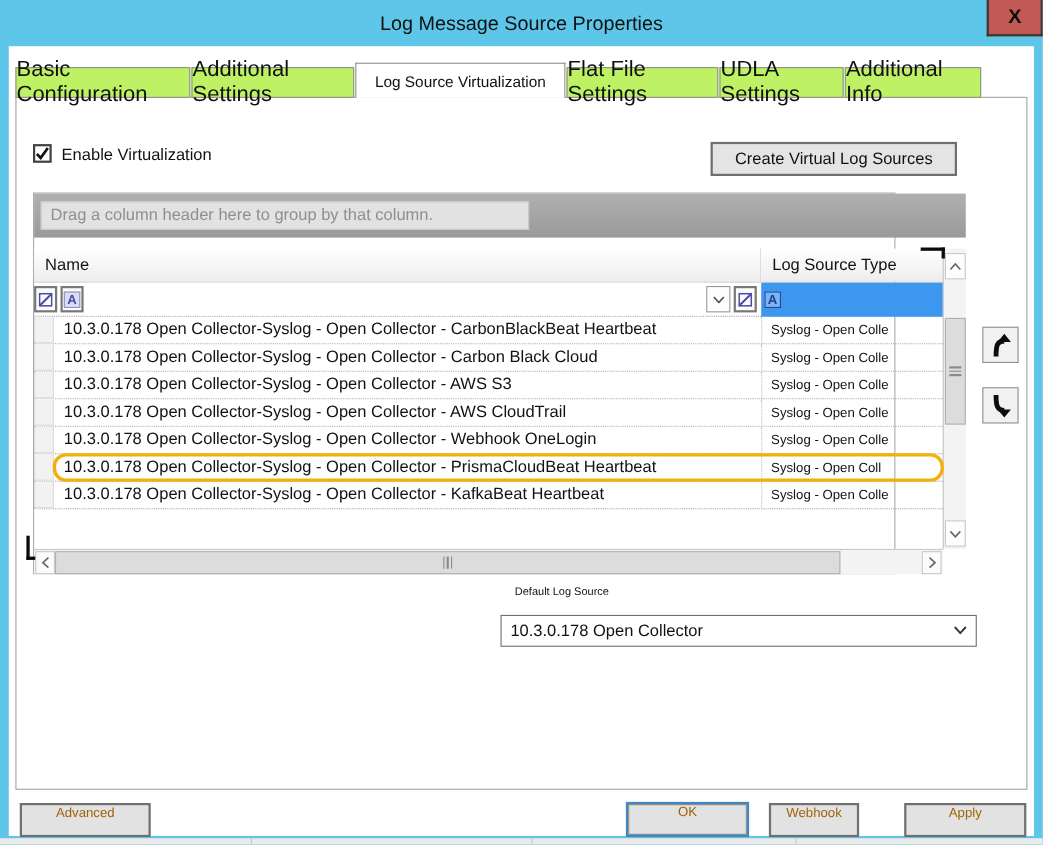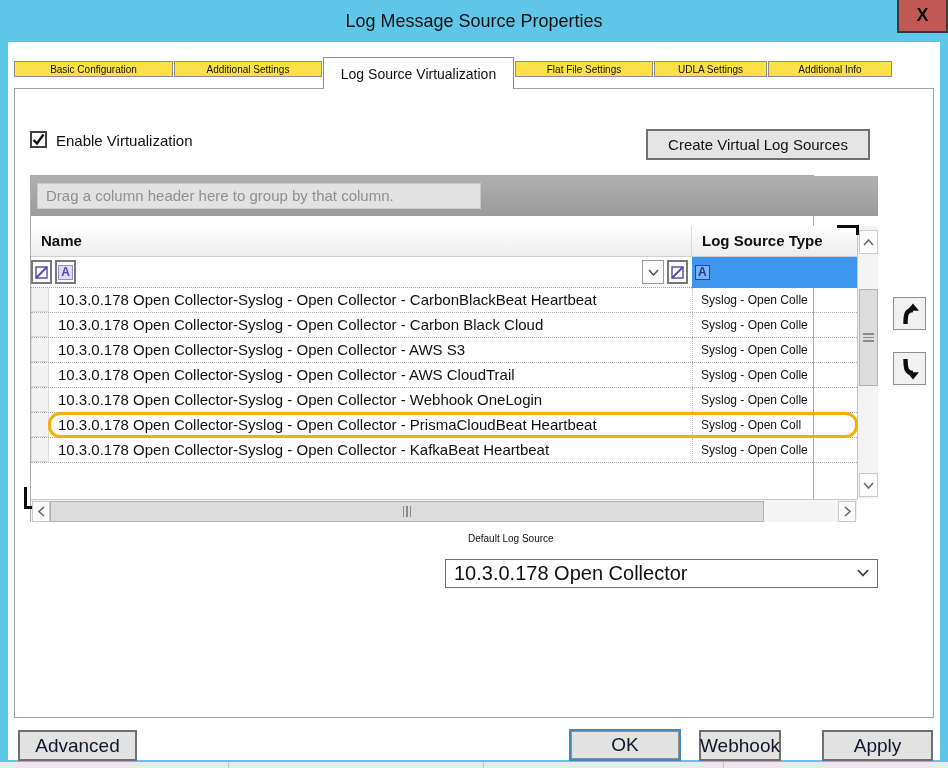--- a/index.html
+++ b/index.html
@@ -16,23 +16,23 @@
     position:absolute; right:0; top:0; width:51px; height:33px;
     background:var(--close-red,#C15A54);
     border:2px solid #383838; border-top:none;
     display:flex; align-items:center; justify-content:center;
     font-weight:700; font-size:18px; color:#0d0d0d; cursor:pointer;
   }
   
   .body { position:absolute; left:8px; top:42px; width:932px; height:718px; background:#ffffff; }
   
   .tab {
-    position:absolute; top:61px; height:16px; background:#fde047;
+    position:absolute; top:61px; height:28px; background:#bef264;
     border:1px solid #8e8e8e; z-index:2;
-    font-size:10px; display:flex; align-items:center; justify-content:center; cursor:pointer;
+    font-size:20px; display:flex; align-items:center; justify-content:center; cursor:pointer;
   }
   .tab.active {
     top:57px; height:32px; background:#ffffff; border-bottom:none; z-index:4; font-size:14px;
   }
   .panel { position:absolute; left:14px; top:88px; width:920px; height:630px; background:#fff; border:1px solid #a3a3a3; z-index:1; }
   
   .checkbox { position:absolute; left:30px; top:131px; width:17px; height:17px; background:#fff; border:2px solid #404040; display:flex; align-items:center; justify-content:center; cursor:pointer; z-index:5; }
   .cb-label { position:absolute; left:56px; top:132px; font-size:15px; z-index:5; }
   .create-btn {
     position:absolute; left:646px; top:129px; width:224px; height:31px;
@@ -41,21 +41,21 @@
   }
   
   .grid { position:absolute; left:30px; top:175px; width:784px; height:347px; background:#fff; border:1px solid #ababab; z-index:5; }
   .groupbar { position:absolute; left:0; top:0; width:847px; height:40px; background:linear-gradient(#b0b0b0,#9a9a9a); }
   .grouphint {
     position:absolute; left:6px; top:7px; width:444px; height:26px;
     background:#e2e2e2; border:1px solid #c9c9c9; color:#8f8f8f;
     font-size:15px; line-height:24px; padding-left:8px; white-space:nowrap; overflow:hidden;
   }
   .hdr { position:absolute; top:50px; height:31px; background:linear-gradient(#ffffff,#ededed);
-    border-bottom:1px solid #cfcfcf; font-size:15px; line-height:30px; padding-left:10px; cursor:pointer;font-weight:bold; }
+    border-bottom:1px solid #cfcfcf; font-size:15px; line-height:30px; padding-left:10px; cursor:pointer; }
   .hdr-name { left:0; width:661px; border-right:1px solid #dadada; }
   .hdr-type { left:661px; width:165px; }
   .corner-mark { position:absolute; left:806px; top:49px; width:22px; height:10px; border-top:3px solid #0a0a0a; border-right:3px solid #0a0a0a; z-index:6; }
   
   .vscroll { position:absolute; left:826px; top:50px; width:21px; height:273px; background:#f3f3f3; border-left:1px solid #c4c4c4; }
   .vs-btn { position:absolute; left:1px; width:19px; height:24px; background:#fdfdfd; border:1px solid #c9c9c9; display:flex; align-items:center; justify-content:center; cursor:pointer; }
   .vs-up { top:4px; } .vs-down { top:247px; }
   .vs-thumb { position:absolute; left:1px; top:63px; width:19px; height:97px; background:#dcdcdc; border:1px solid #b0b0b0;
     display:flex; flex-direction:column; gap:2px; align-items:center; justify-content:center; cursor:pointer; }
   .vs-thumb i { width:11px; height:1.5px; background:#8a8a8a; }
@@ -87,26 +87,26 @@
   .hs-thumb { position:absolute; left:19px; top:1px; width:714px; height:21px; background:#dcdcdc; border:1px solid #b2b2b2;
     display:flex; gap:2px; align-items:center; justify-content:center; cursor:pointer; }
   .hs-thumb i { width:1.5px; height:11px; background:#8a8a8a; }
   .corner-mark2 { position:absolute; left:24px; top:487px; width:8px; height:22px; border-left:3px solid #0a0a0a; border-bottom:3px solid #0a0a0a; z-index:6; }
   
   .move-btn { position:absolute; left:893px; width:33px; height:33px; background:#f1f1f1; border:1px solid #8f8f8f;
     display:flex; align-items:center; justify-content:center; cursor:pointer; z-index:5; }
   .mv-up { top:297px; } .mv-down { top:352px; }
   
   .dls-label { position:absolute; left:468px; top:533px; font-size:10px; z-index:5; }
-  .dls-combo { position:absolute; left:445px; top:559px; width:433px; height:29px; background:#fff; border:1px solid #6f6f6f;
-    font-size:20px; line-height:27px; padding-left:8px; cursor:pointer; z-index:5; }
+  .dls-combo { position:absolute; left:455px; top:559px; width:433px; height:29px; background:#fff; border:1px solid #6f6f6f;
+    font-size:15px; line-height:27px; padding-left:8px; cursor:pointer; z-index:5; }
   .dls-combo svg { position:absolute; right:8px; top:9px; }
   
-  .btn { position:absolute; background:#e2e2e2; border:2px solid #707070; font-size:19px; color:#0f172a;
-    display:flex; align-items:center; justify-content:center; cursor:pointer; z-index:5; }
+  .btn { position:absolute; background:#e2e2e2; border:2px solid #707070; font-size:12px; color:#a16207;
+    display:flex; align-items:flex-start; justify-content:center; cursor:pointer; z-index:5; }
   .btn-advanced { left:18px; top:730px; width:119px; height:31px; }
   .btn-ok { left:569px; top:729px; width:112px; height:32px; border:2px solid #4586be; box-shadow:inset 0 0 0 1px #8f8f8f; }
   .btn-cancel { left:699px; top:730px; width:82px; height:31px; }
   .btn-apply { left:822px; top:730px; width:111px; height:31px; }
   
   .bottom-strip { position:absolute; left:0; top:762px; width:948px; height:6px; background:#eaeaea; }
   .bottom-strip i { position:absolute; top:0; width:1px; height:6px; background:#c6c6c6; }
 </style>
 </head>
 <body>

